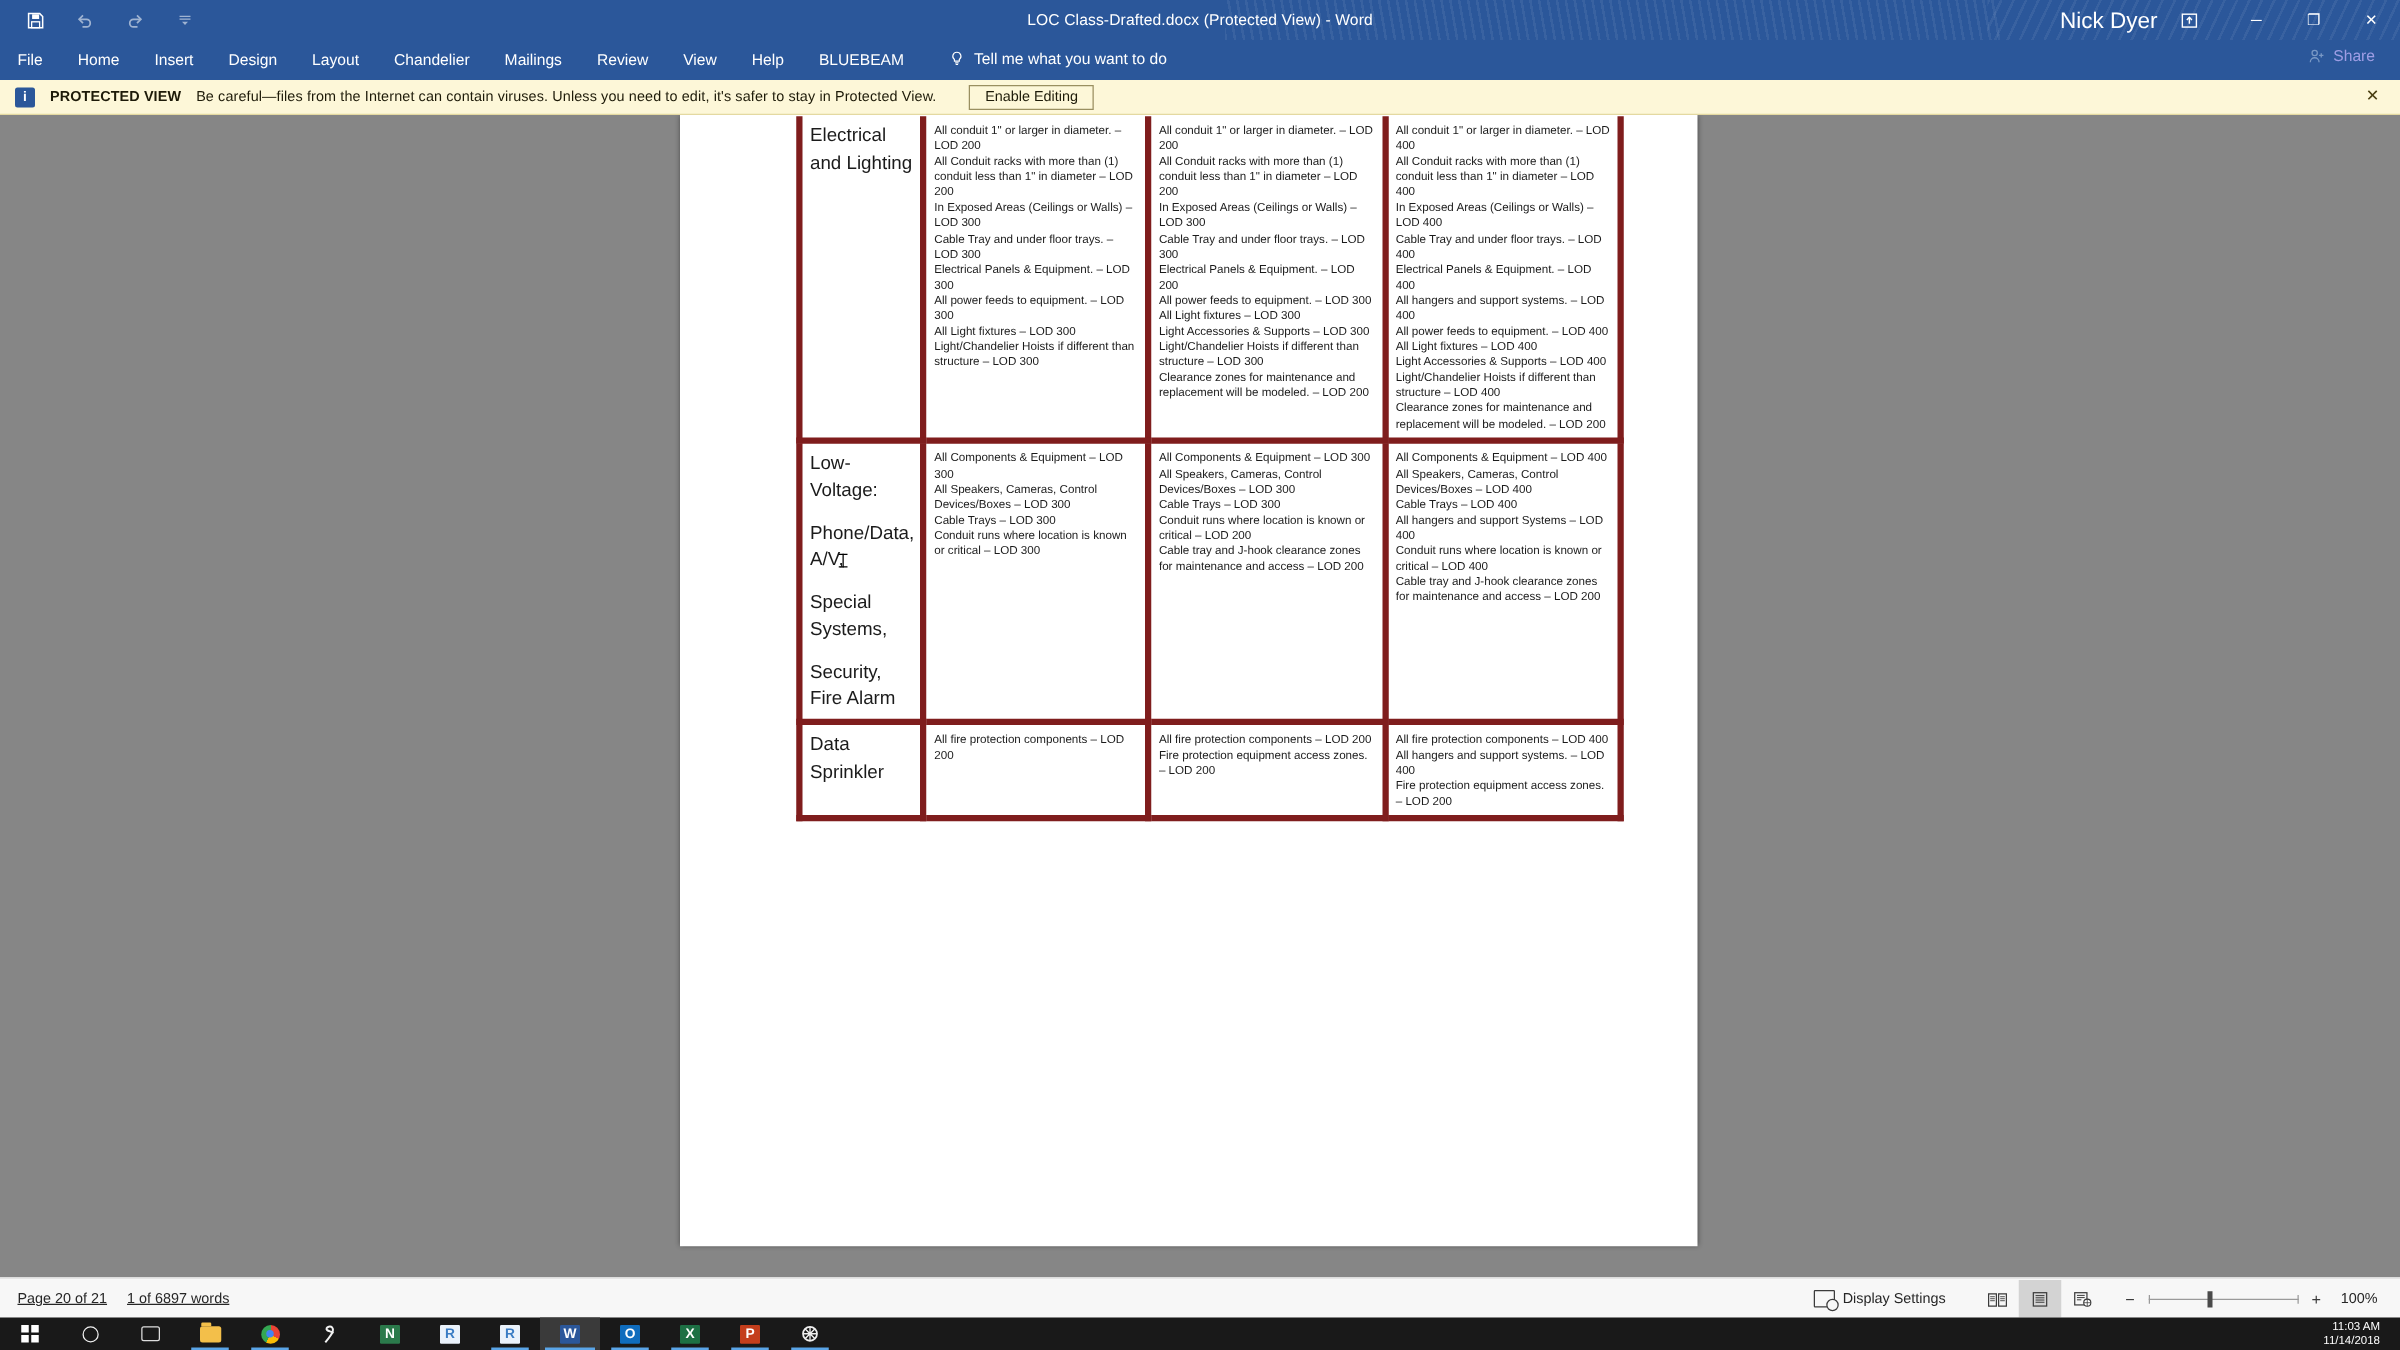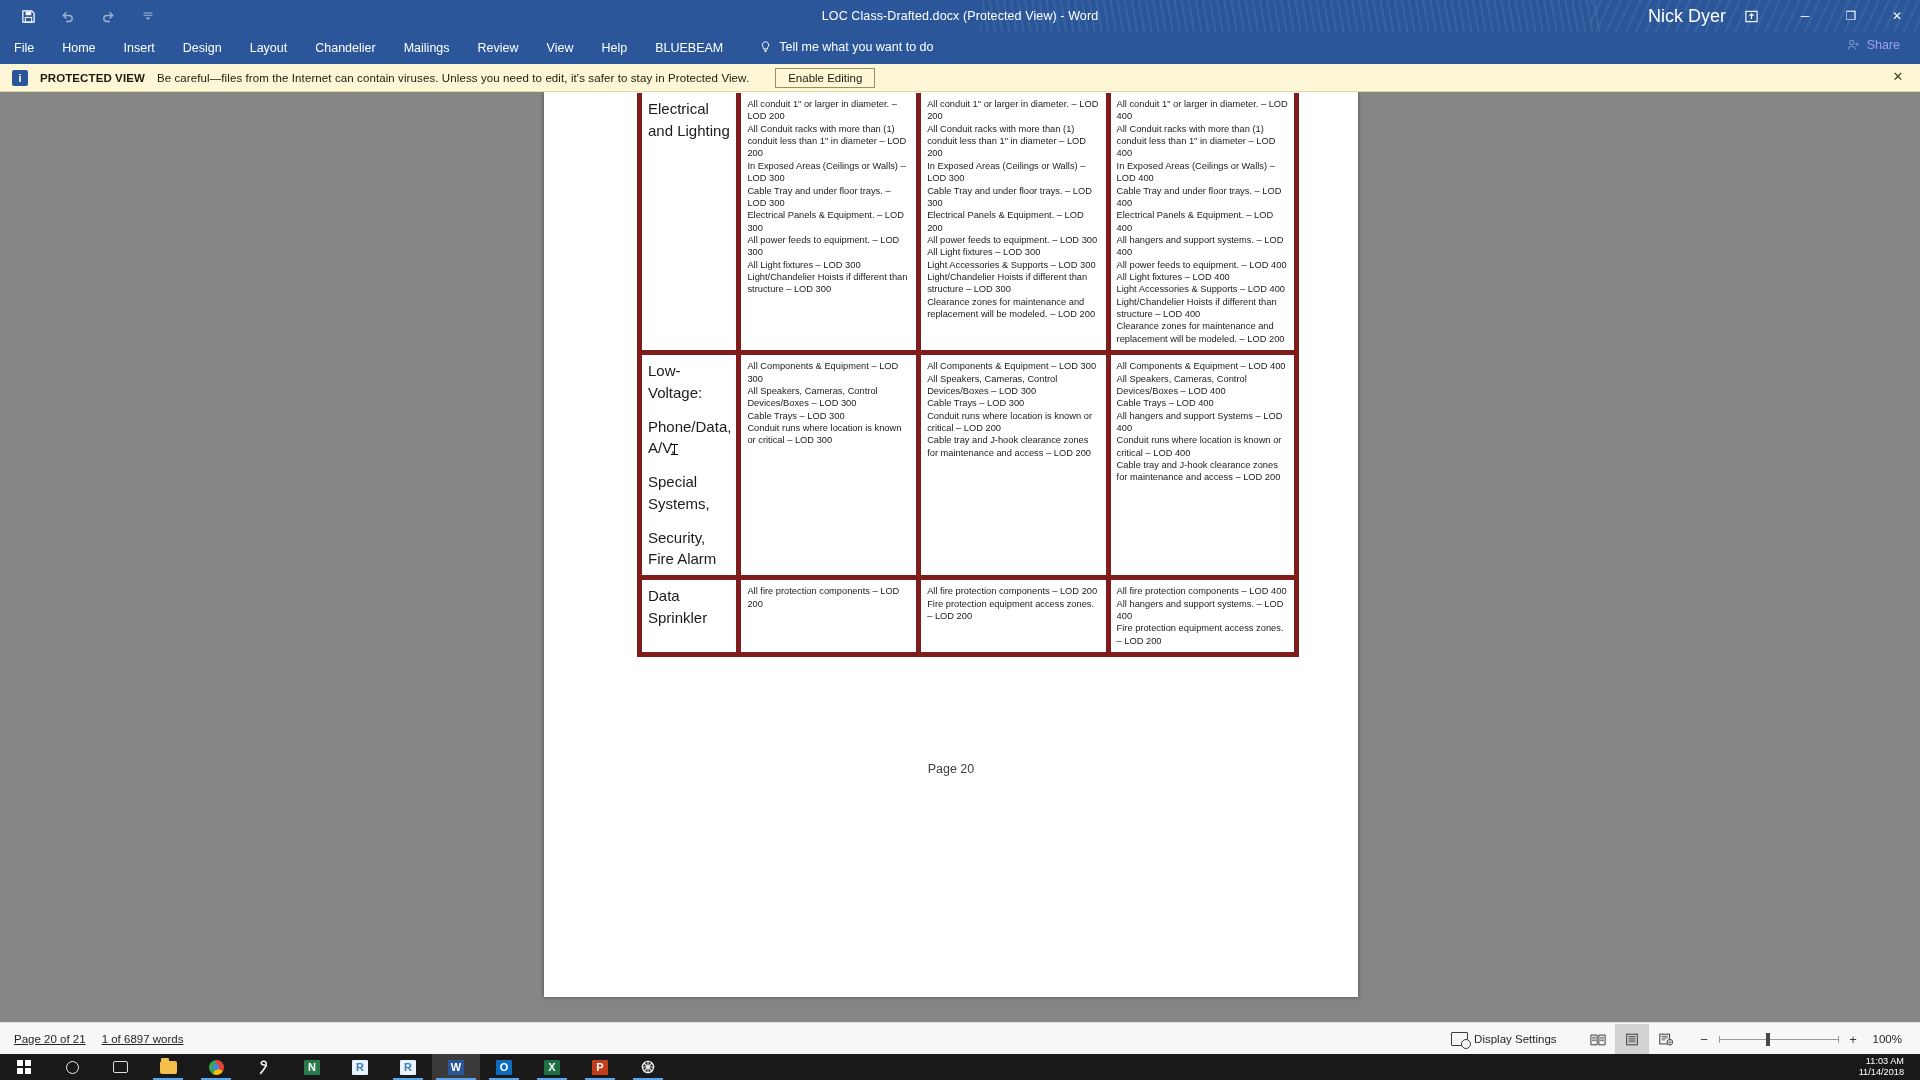--- a/index.html
+++ b/index.html
@@ -381,21 +381,20 @@
           </td>
           <td class="col-d">
             <span class="cell-line">All fire protection components – LOD 400</span>
             <span class="cell-line">All hangers and support systems. – LOD 400</span>
             <span class="cell-line">Fire protection equipment access zones. – LOD 200</span>
           </td>
         </tr>
       </tbody>
     </table>
 
-    <div class="page-num">Page 20</div>
   </div>
 </div>
 
 <div class="statusbar">
   <span class="sb-item first">Page 20 of 21</span>
   <span class="sb-item">1 of 6897 words</span>
 
   <div class="sb-right">
     <div class="sb-disp">
       <span class="disp-ico"></span>

